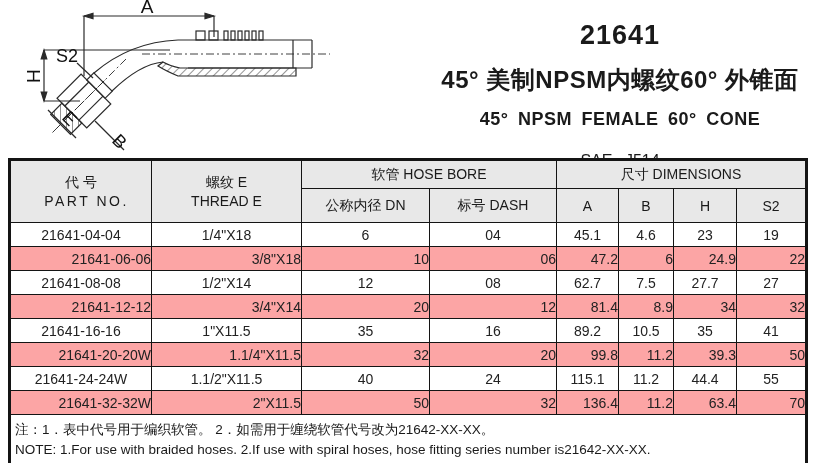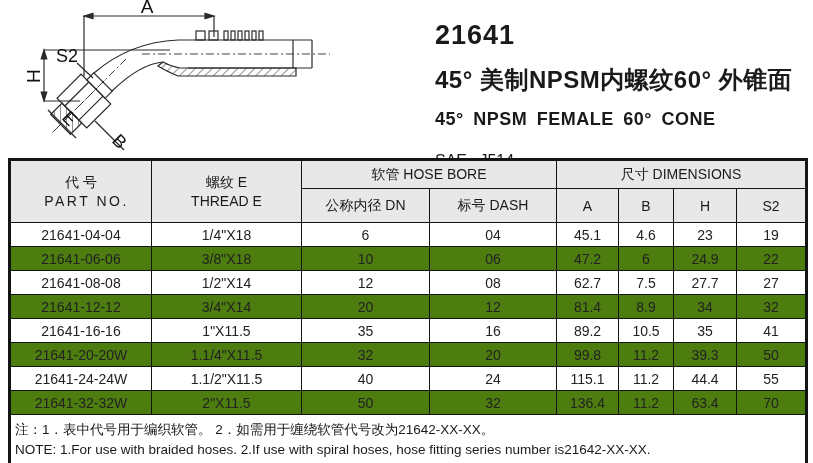--- a/index.html
+++ b/index.html
@@ -12,20 +12,21 @@
   }
   .page { position: absolute; inset: 0; }
 
   
   .drawing { position: absolute; left: 0; top: 0; width: 412px; height: 158px; }
   .drawing text { font-family: "Liberation Sans", sans-serif; fill: #111; }
 
   
   .title-block {
     position: absolute; left: 435px; top: 20px; width: 370px;
+    text-align: center;
   }
   .title-model { font-size: 27px; font-weight: bold; letter-spacing: 1px; }
   .title-cn { font-size: 24px; font-weight: bold; margin-top: 13px; letter-spacing: 0.5px; }
   .title-en { font-size: 18px; font-weight: bold; margin-top: 13px; letter-spacing: 0.5px; word-spacing: 4px; }
   .title-std { font-size: 16px; font-weight: normal; margin-top: 22px; word-spacing: 8px; }
 
   
   .spec-table {
     position: absolute; left: 8px; top: 158px;
     width: 797px;
@@ -40,21 +41,21 @@
   }
   .spec-table thead th {
     background: #e8e8e8;
     font-weight: normal; font-size: 14px;
   }
   .hdr-top { height: 29px; }
   .hdr-sub { height: 34px; }
   .hdr-two-line { line-height: 1.35; }
   .sp-wide { letter-spacing: 2.5px; padding-left: 11px; }
   .spec-table tbody td { height: 23px; color: #222; }
-  .spec-table tbody tr.shaded td { background: #4d7c0f; }
+  .spec-table tbody tr.shaded td { background: #fca5a5; text-align: right; }
   .note-cell {
     text-align: left !important;
     padding: 5px 4px 6px 4px !important;
     white-space: normal !important;
     font-size: 13.5px; line-height: 1.5; background: #ffffff;
   }
 </style>
 </head>
 <body>
 

